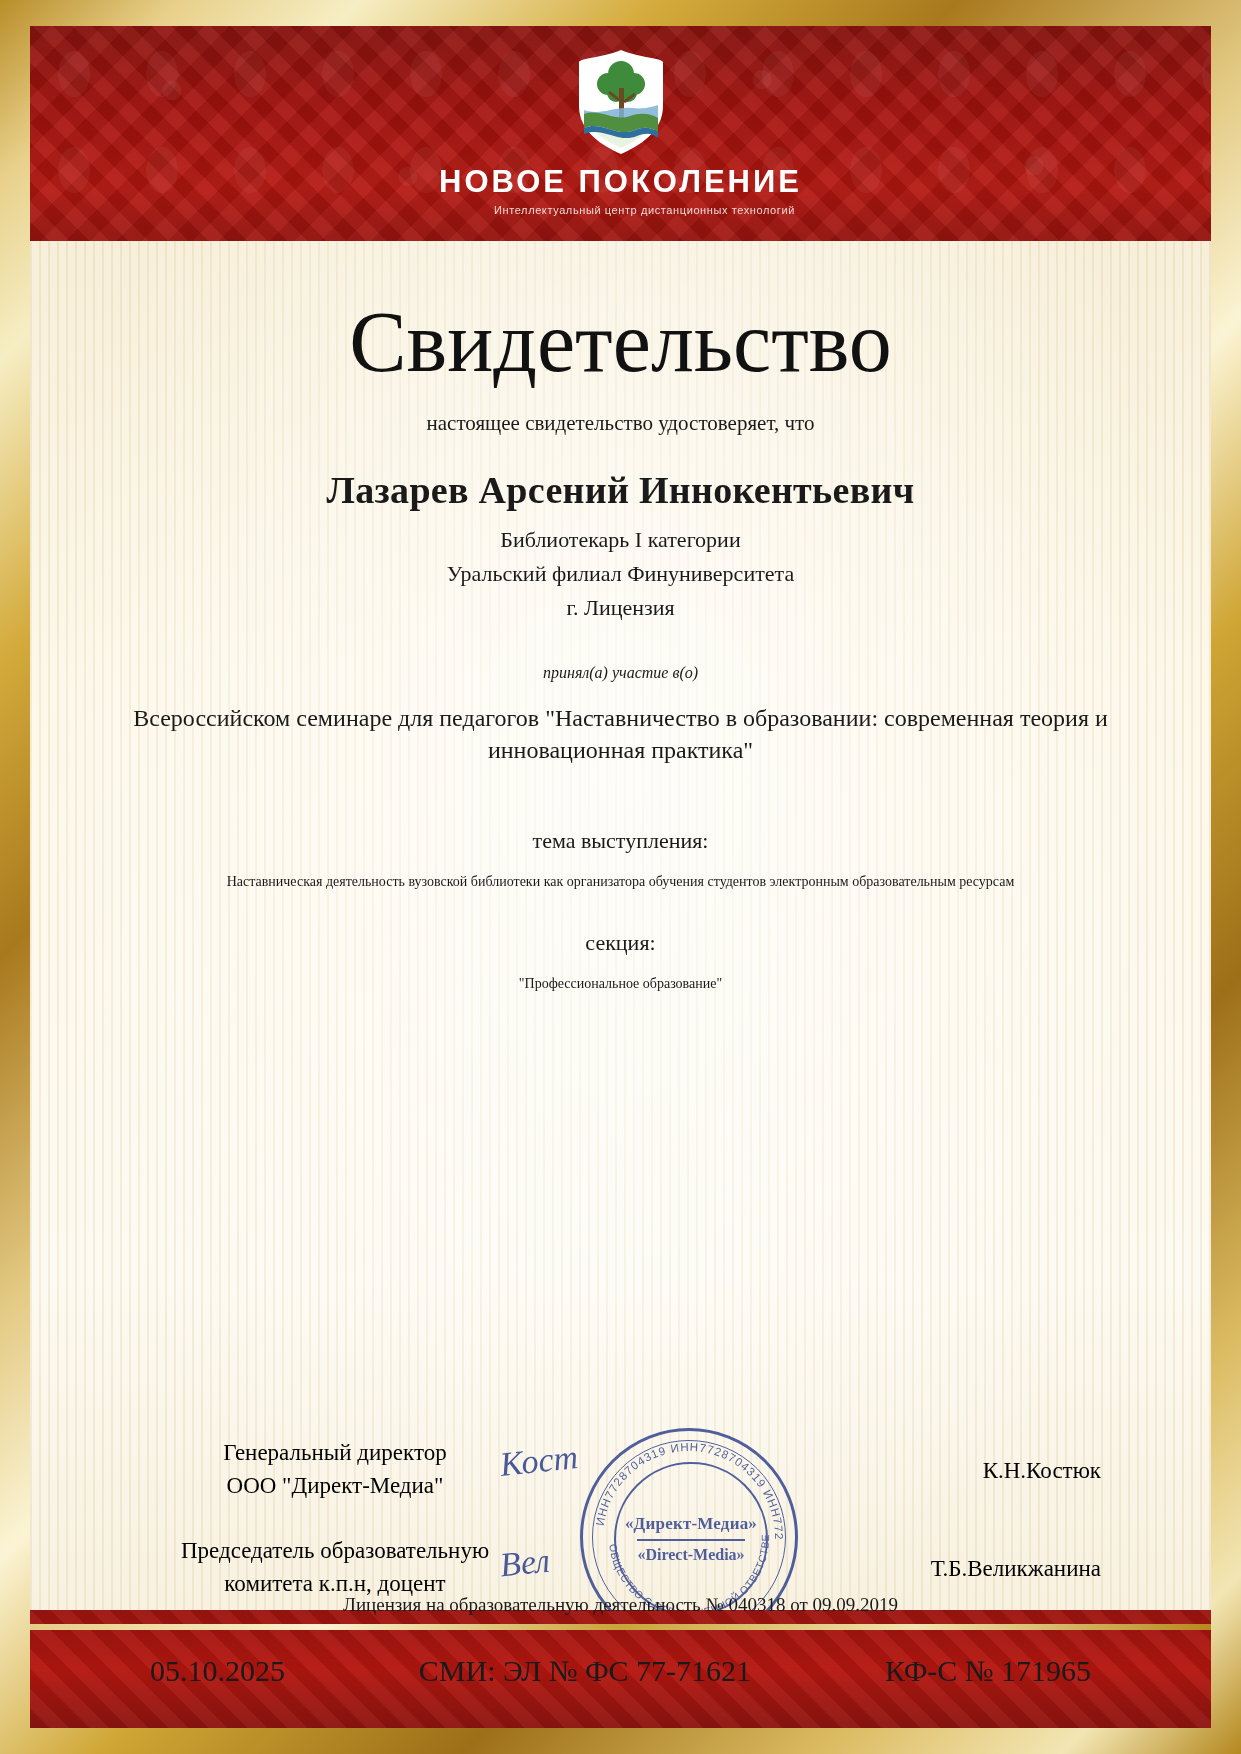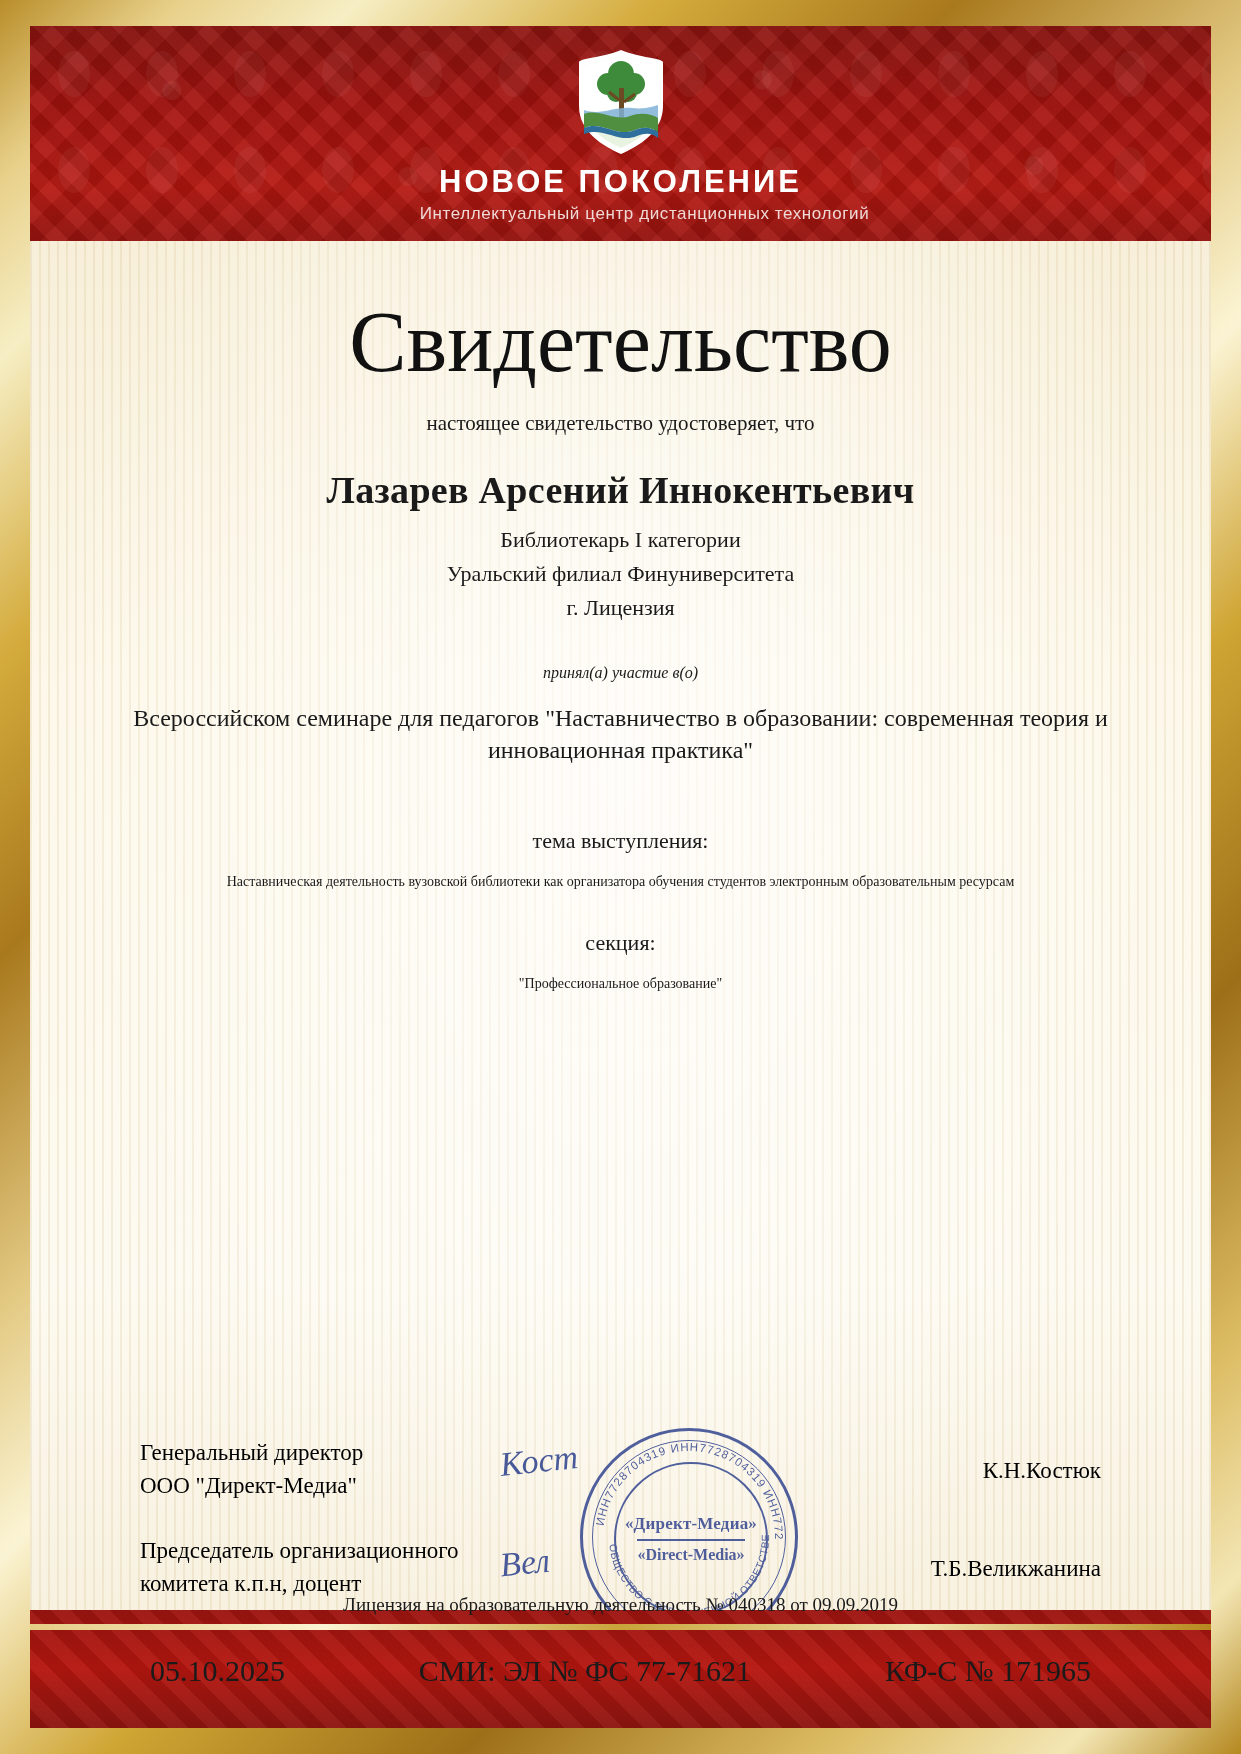--- a/index.html
+++ b/index.html
@@ -94,21 +94,21 @@
     color: #ffffff;
     font-family: "Liberation Sans", sans-serif;
     font-weight: bold;
     font-size: 31px;
     letter-spacing: 3px;
     margin-top: 8px;
   }
   .logo-sub {
     color: #f0d9d6;
     font-family: "Liberation Sans", sans-serif;
-    font-size: 17px;
+    font-size: 11px;
     letter-spacing: .6px;
     margin-top: 4px;
     padding-left: 48px;
   }
 
   
   .body-area {
     position: absolute;
     left: 0;
     top: 215px;
@@ -194,21 +194,21 @@
     align-items: flex-start;
     justify-content: space-between;
     padding: 0 110px;
     box-sizing: border-box;
   }
   .sig-row.r1 { top: 0; }
   .sig-row.r2 { top: 98px; }
   .sig-left {
     font-size: 23px;
     line-height: 1.45;
-    text-align: left;
+    text-align: center;
     width: 390px;
   }
   .sig-right {
     font-size: 23px;
     width: 300px;
     text-align: right;
     padding-top: 22px;
   }
   .city {
     position: absolute;
@@ -396,21 +396,21 @@
         <div class="sig-row r1">
           <div class="sig-left">
             <div>Генеральный директор</div>
             <div>ООО "Директ-Медиа"</div>
           </div>
           <div class="sig-right">К.Н.Костюк</div>
         </div>
 
         <div class="sig-row r2">
           <div class="sig-left">
-            <div>Председатель организационного</div>
+            <div>Председатель образовательную</div>
             <div>комитета к.п.н, доцент</div>
           </div>
           <div class="sig-right">Т.Б.Великжанина</div>
         </div>
 
         <div class="scribble s1">Кост</div>
         <div class="scribble s2">Вел</div>
 
         <div class="stamp">
           <div class="stamp-ring-text">

